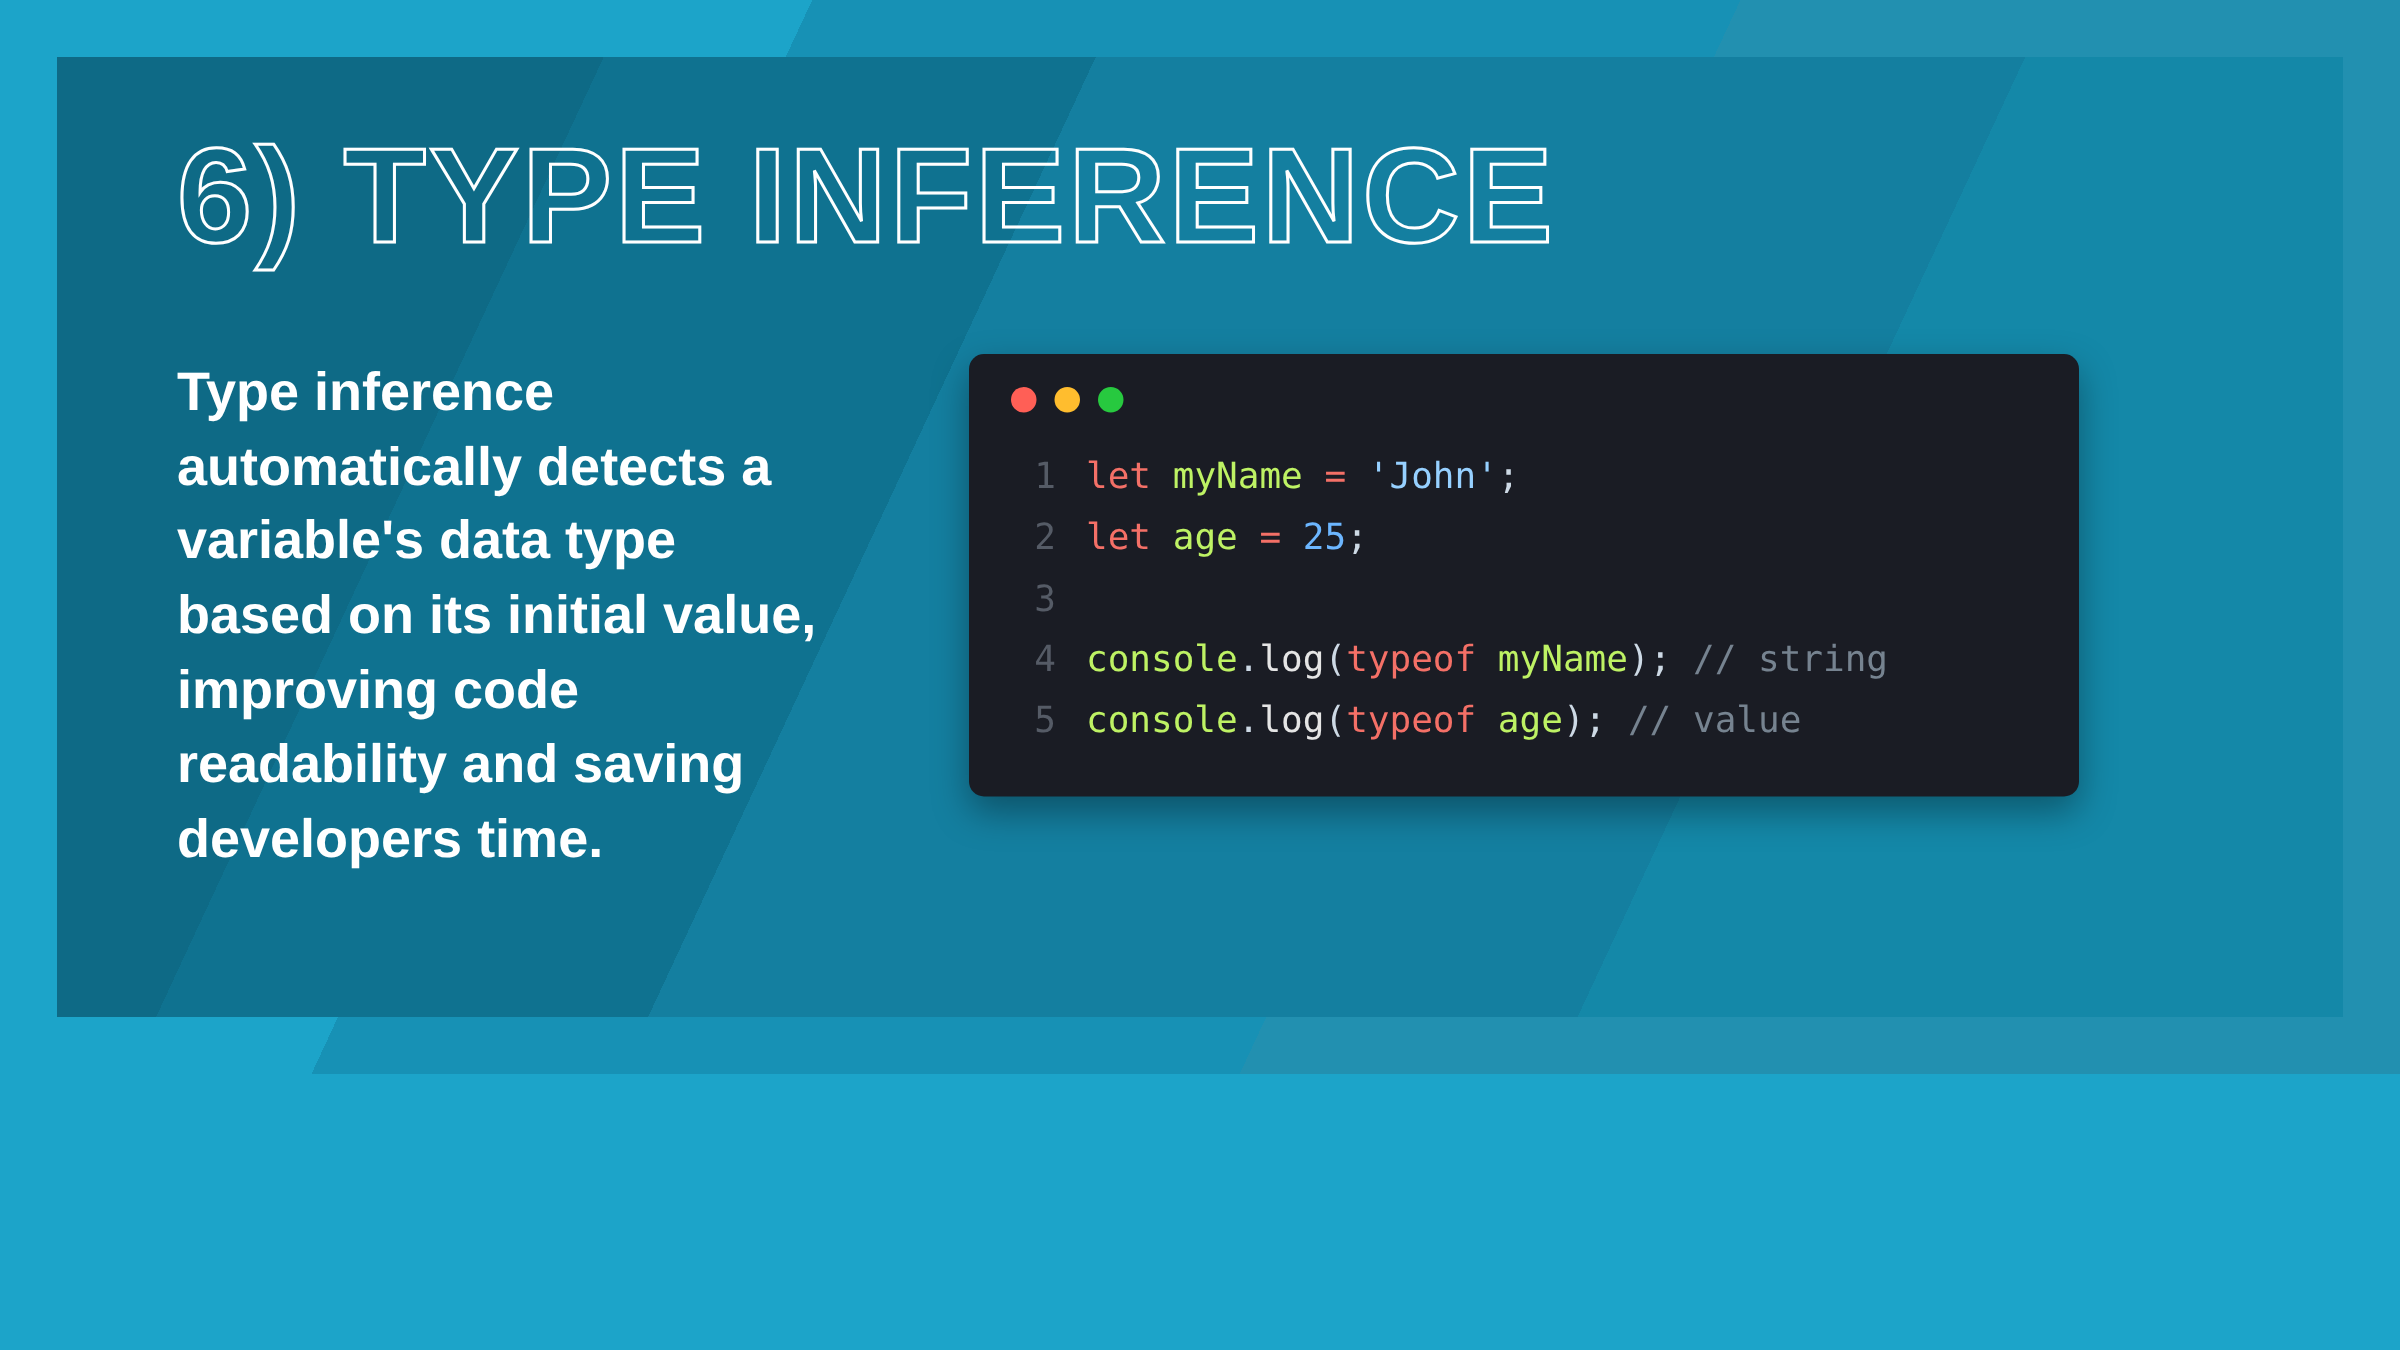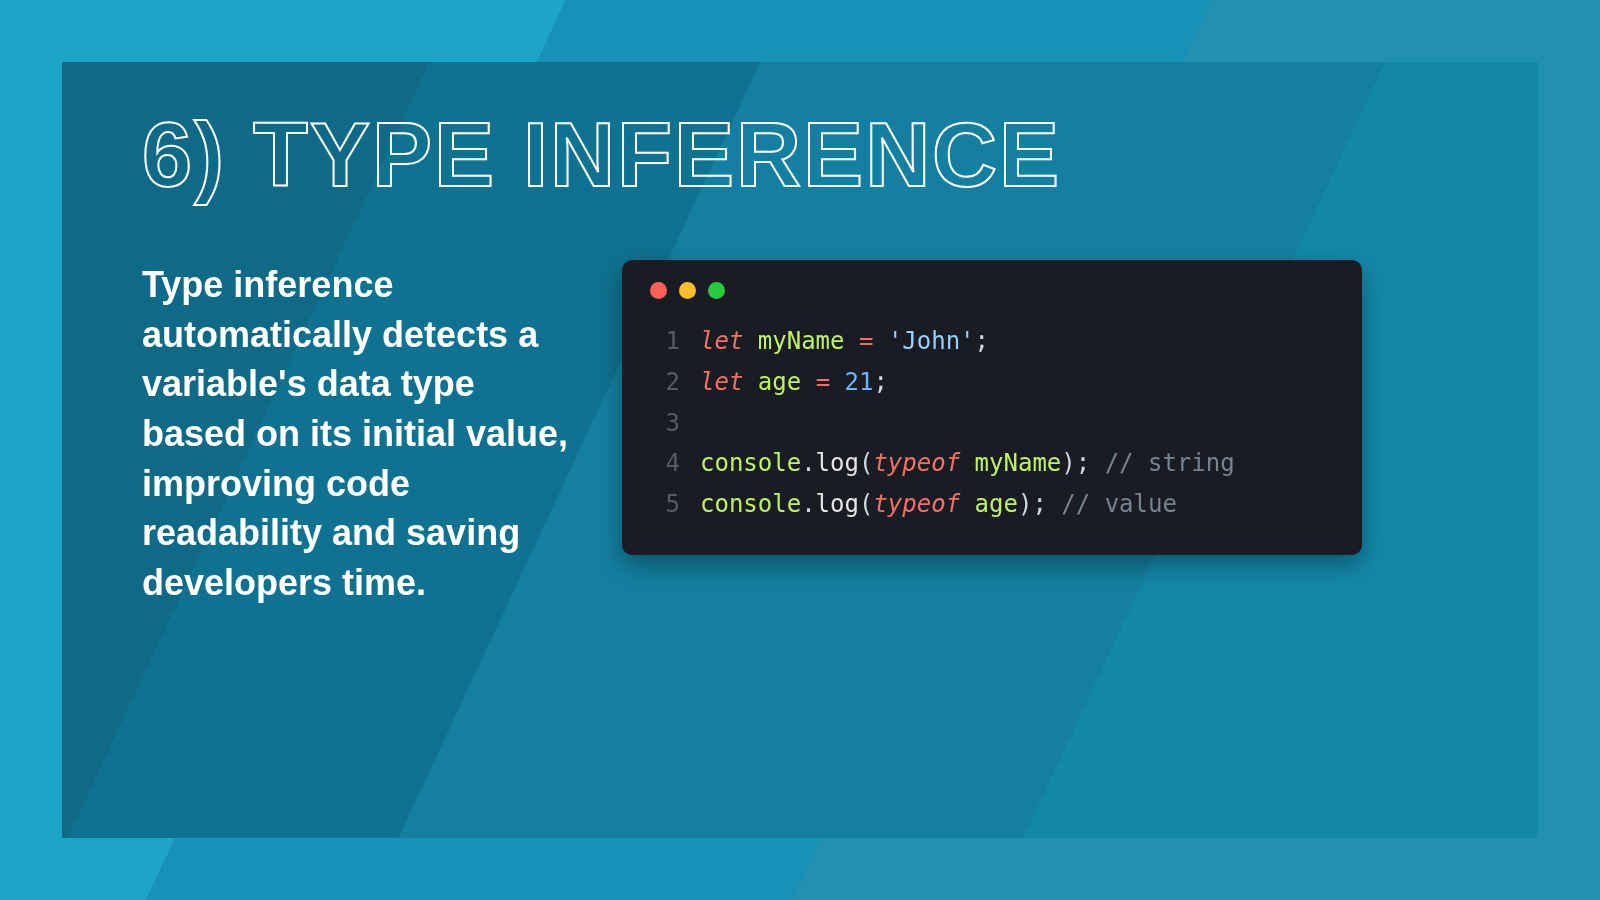--- a/index.html
+++ b/index.html
@@ -3,22 +3,22 @@
 <meta charset="utf-8">
 <style>
   * { box-sizing: border-box; margin: 0; padding: 0; }
   html, body { width: 1600px; height: 900px; overflow: hidden; }
   body {
     font-family: "Segoe UI", "Helvetica Neue", Arial, sans-serif;
     background: #1ca4c9;
   }
   .outer {
     width: 1600px;
-    height: 900px;
-    padding: 62px;
+    height: 716px;
+    padding: 38px;
     background:
       linear-gradient(115deg,
         #1ca4c9 0%, #1ca4c9 28%,
         #1791b5 28%, #1791b5 60%,
         #2290b0 60%, #2290b0 100%);
   }
   .inner {
     width: 100%;
     height: 100%;
     background:
@@ -36,21 +36,21 @@
     font-weight: 900;
     letter-spacing: 2px;
     color: transparent;
     -webkit-text-stroke: 2px #ffffff;
     text-transform: uppercase;
     margin-bottom: 60px;
     font-family: "Arial Black", "Segoe UI", Arial, sans-serif;
   }
   .content {
     display: flex;
-    gap: 40px;
+    gap: 88px;
     align-items: flex-start;
   }
   .desc {
     flex: 0 0 440px;
     color: #ffffff;
     font-size: 36px;
     line-height: 1.38;
     font-weight: 800;
   }
   .code-card {
@@ -75,21 +75,21 @@
   .dot.green  { background:#27c93f; }
   .code-line { display:flex; }
   .ln {
     color:#555b66;
     width: 30px;
     text-align:right;
     margin-right: 20px;
     user-select:none;
     flex-shrink:0;
   }
-  .kw  { color:#f47067;font-style:italic; }
+  .kw  { color:#f47067; }
   .id  { color:#bef264; }
   .fn  { color:#e5e5e5; }
   .str { color:#96d0ff;text-align:right; }
   .num { color:#6cb6ff; }
   .cm  { color:#768390;margin-top:28px; }
   .op  { color:#f47067; }
   .pn  { color:#cdd9e5; }
 </style>
 </head>
 <body>
@@ -108,21 +108,21 @@
           <span class="dot yellow"></span>
           <span class="dot green"></span>
         </div>
         <div id="code-body">
             <div class="code-line">
               <span class="ln">1</span>
               <span><span class="kw">let</span><span> </span><span class="id">myName</span><span> </span><span class="op">=</span><span> </span><span class="str">'John'</span><span class="pn">;</span></span>
             </div>
             <div class="code-line">
               <span class="ln">2</span>
-              <span><span class="kw">let</span><span> </span><span class="id">age</span><span> </span><span class="op">=</span><span> </span><span class="num">21</span><span class="pn">;</span></span>
+              <span><span class="kw">let</span><span> </span><span class="id">age</span><span> </span><span class="op">=</span><span> </span><span class="num">25</span><span class="pn">;</span></span>
             </div>
             <div class="code-line">
               <span class="ln">3</span>
               <span>&nbsp;</span>
             </div>
             <div class="code-line">
               <span class="ln">4</span>
               <span><span class="id">console</span><span class="pn">.</span><span class="fn">log</span><span class="pn">(</span><span class="kw">typeof</span><span> </span><span class="id">myName</span><span class="pn">);</span><span>  </span><span class="cm">// string</span></span>
             </div>
             <div class="code-line">

